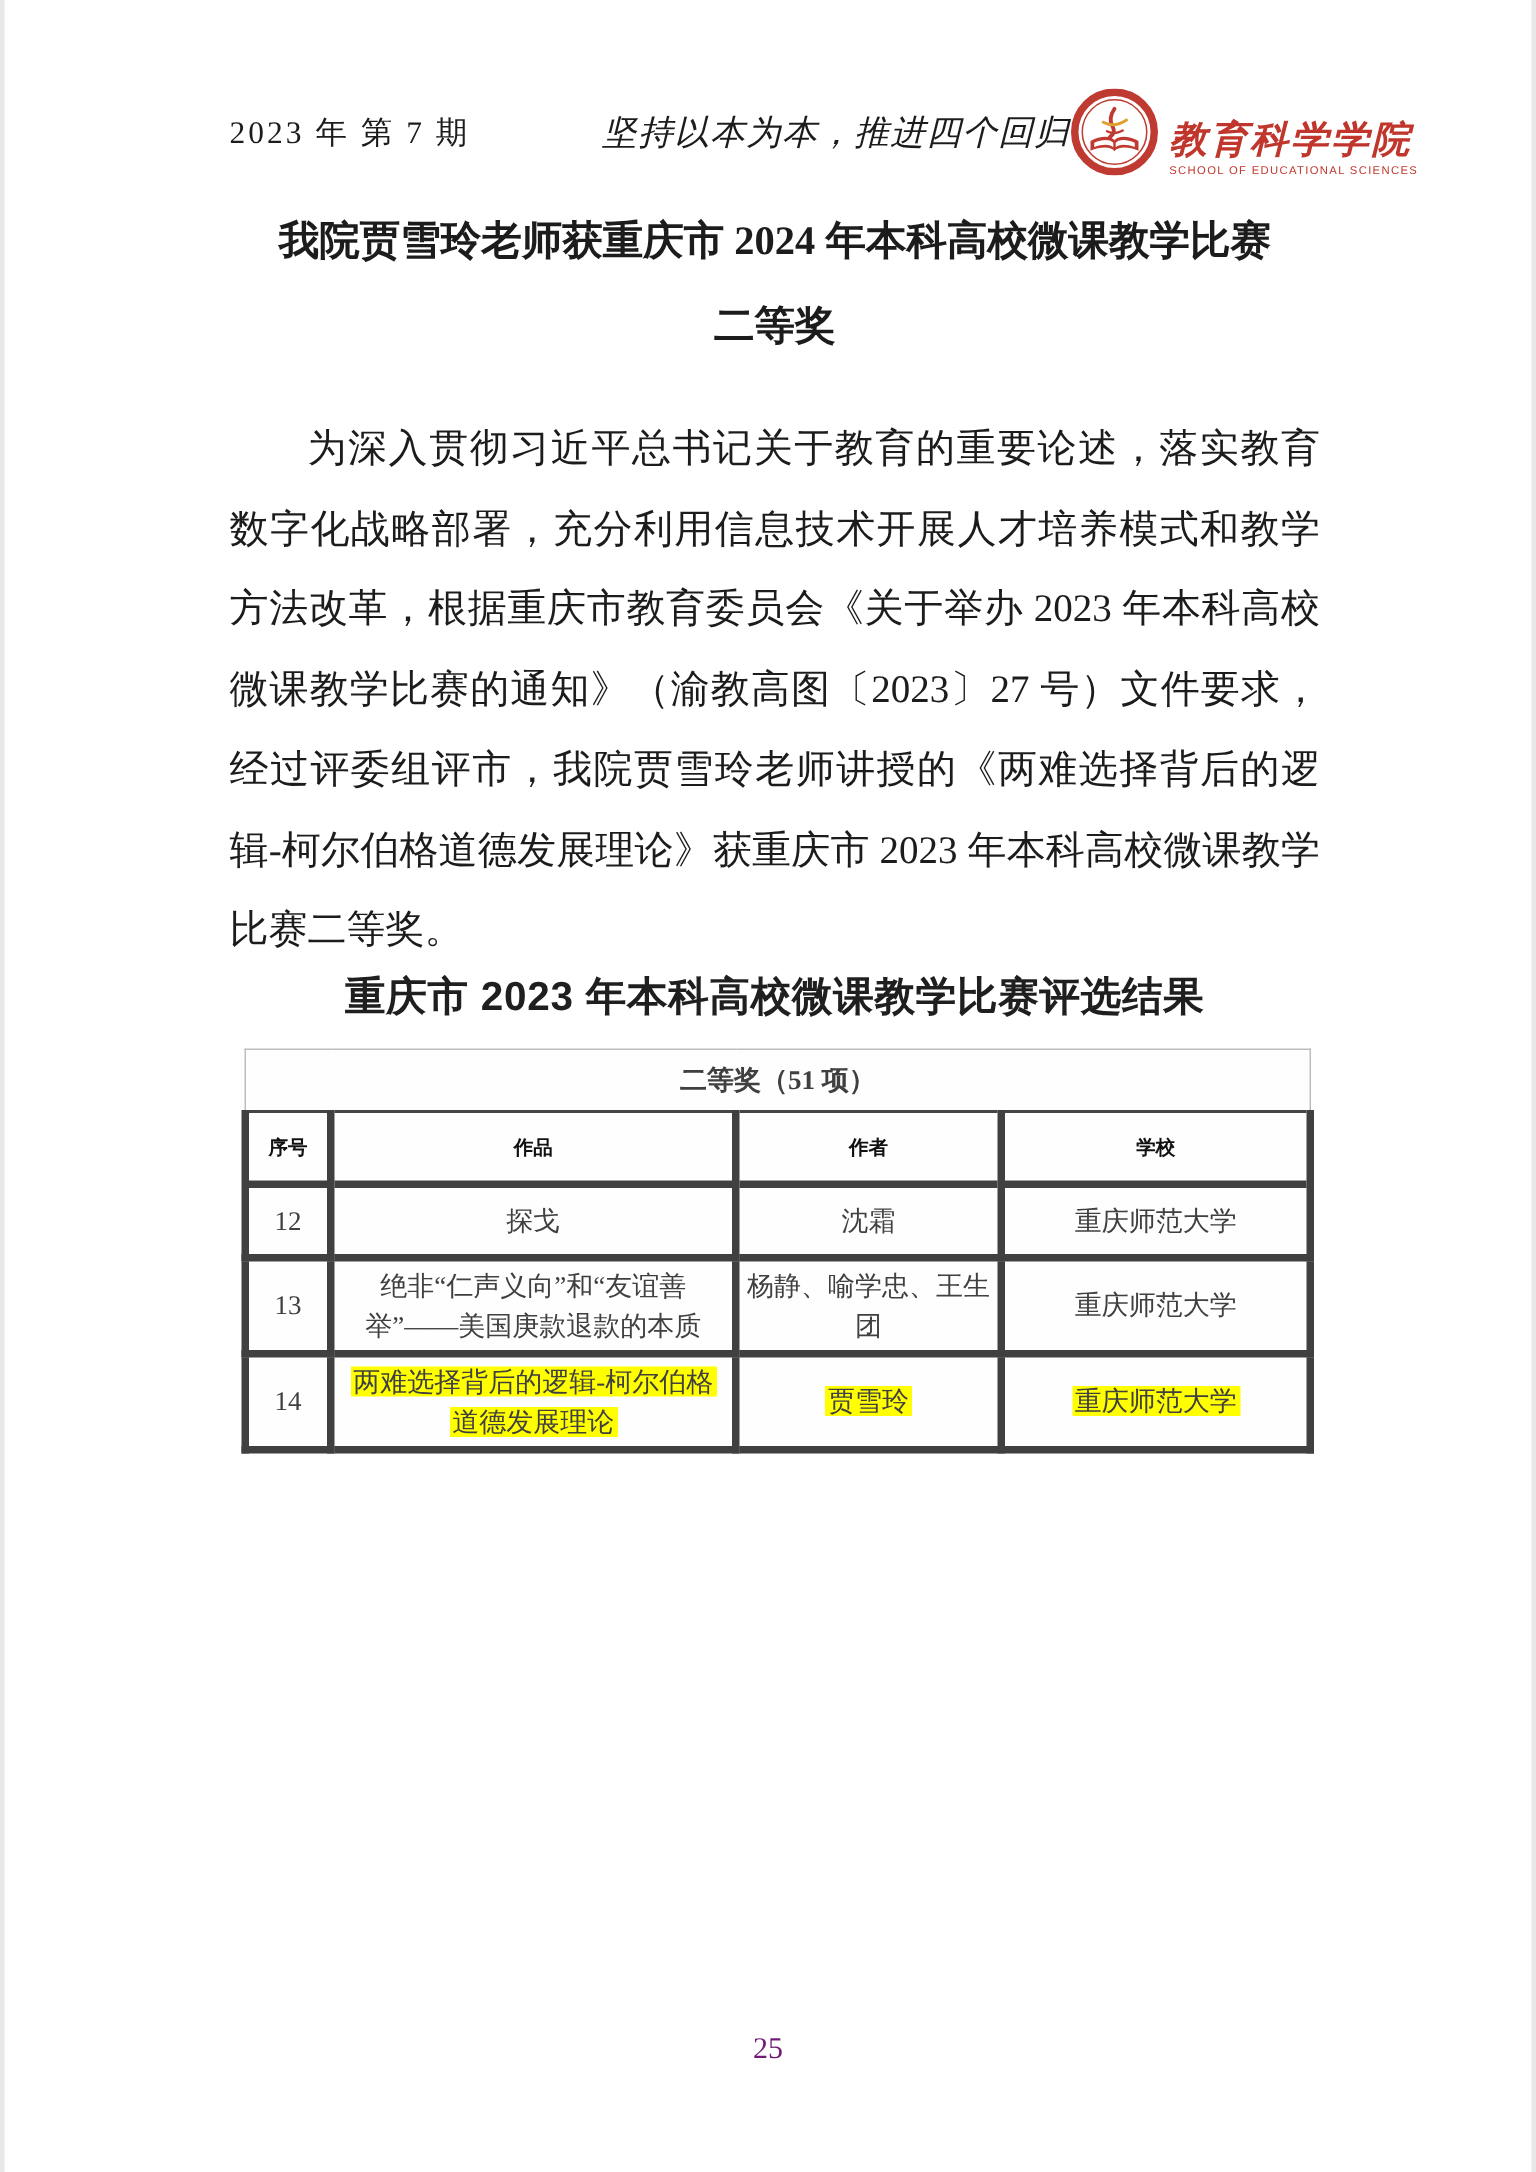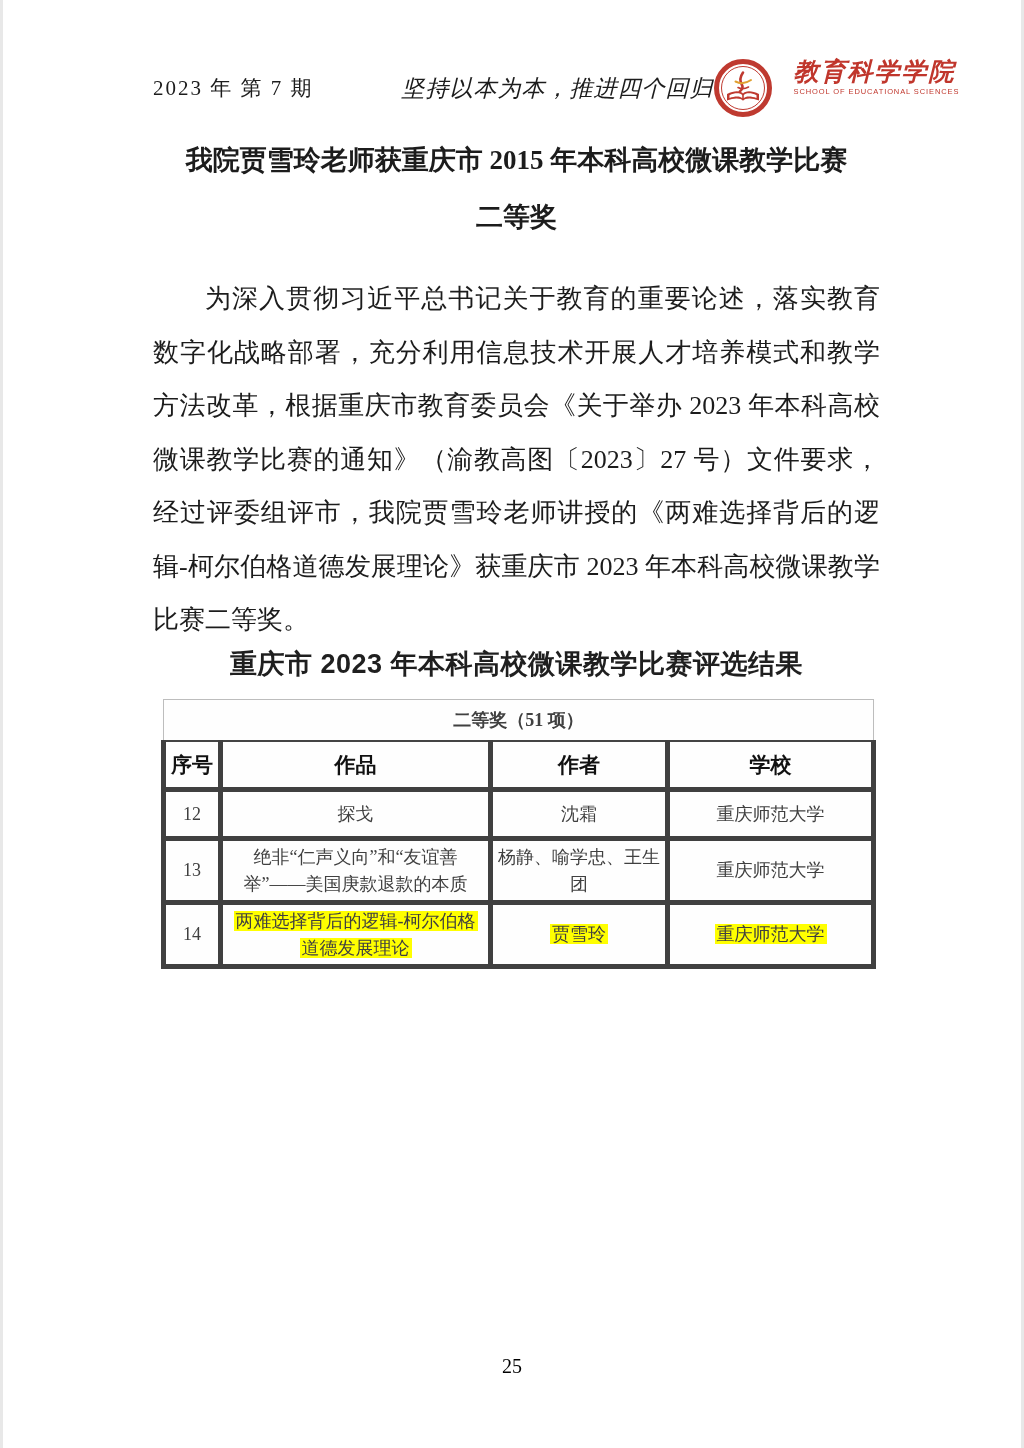--- a/index.html
+++ b/index.html
@@ -15,21 +15,21 @@
   
   .header {
     position:absolute; top:56px; left:150px; width:758px; height:64px;
     display:flex; align-items:center;
   }
   .issue { font-size:21px; letter-spacing:2px; white-space:nowrap; }
   .slogan {
     font-size:23px; font-style:italic; font-weight:500;
     margin-left:88px; white-space:nowrap; letter-spacing:1px;
   }
-  .brand { margin-left:auto; display:flex; align-items:flex-start; gap:22px; }
+  .brand { margin-left:auto; display:flex; align-items:flex-end; gap:8px; }
   .emblem { width:58px; height:58px; flex:0 0 auto; }
   .brand-text { display:flex; flex-direction:column; line-height:1; }
   .brand-cn {
     color:#c0362c; font-size:25px; font-weight:bold; font-style:italic;
     letter-spacing:2px; white-space:nowrap;
   }
   .brand-en {
     color:#c0362c; font-size:7.5px; letter-spacing:0.9px; margin-top:4px;
     font-family:"Liberation Sans","DejaVu Sans",sans-serif; white-space:nowrap;
   }
@@ -58,36 +58,36 @@
     margin:17px auto 0 8px;
     border-collapse:collapse; table-layout:fixed;
     width:710px; background:#fefefe;
   }
   .results-table td, .results-table th { border:5px solid #404040; padding:2px 4px; }
   .band-cell {
     border:1px solid #bdbdbd !important; border-bottom:1px solid #555 !important;
     height:36px; text-align:center; font-weight:bold; font-size:20px; color:#111;
   }
   .results-table th {
-    height:41px; font-weight:bold; font-size:21px; color:#111;
+    height:41px; font-weight:bold; font-size:13px; color:#111;
     border-top:2px solid #444 !important; border-bottom:2px solid #444 !important;
   }
   .results-table td {
     text-align:center; vertical-align:middle;
     font-family:"Liberation Serif","DejaVu Serif",serif;
     font-size:18px; color:#404040; line-height:27px;
   }
   .row-12 td { height:40px; }
   .row-13 td, .row-14 td { height:55px; }
   .cell-no { font-size:17px; }
   .hl { background:#ffff00; padding:0 2px; box-decoration-break:clone; -webkit-box-decoration-break:clone; }
   
   .page-number {
     position:absolute; bottom:70px; left:0; width:100%;
-    text-align:center; font-size:20px; color:#000000;
+    text-align:center; font-size:20px; color:#701a75;
   }
 </style>
 </head>
 <body>
 
 <div class="page">
 
   <div class="header">
     <span class="issue">2023 年 第 7 期</span>
     <span class="slogan">坚持以本为本，推进四个回归</span>
@@ -105,21 +105,21 @@
         </svg>
       </span>
       <span class="brand-text">
         <span class="brand-cn">教育科学学院</span>
         <span class="brand-en">SCHOOL OF EDUCATIONAL SCIENCES</span>
       </span>
     </div>
   </div>
 
   <div class="article-title">
-    <div>我院贾雪玲老师获重庆市 2015 年本科高校微课教学比赛</div>
+    <div>我院贾雪玲老师获重庆市 2024 年本科高校微课教学比赛</div>
     <div>二等奖</div>
   </div>
 
   <div class="article-body">为深入贯彻习近平总书记关于教育的重要论述，落实教育数字化战略部署，充分利用信息技术开展人才培养模式和教学方法改革，根据重庆市教育委员会《关于举办 2023 年本科高校微课教学比赛的通知》（渝教高图〔2023〕27 号）文件要求，经过评委组评市，我院贾雪玲老师讲授的《两难选择背后的逻辑-柯尔伯格道德发展理论》获重庆市 2023 年本科高校微课教学比赛二等奖。</div>
 
   <div class="results">
     <div class="results-title">重庆市 2023 年本科高校微课教学比赛评选结果</div>
 
     <table class="results-table">
       <colgroup>

